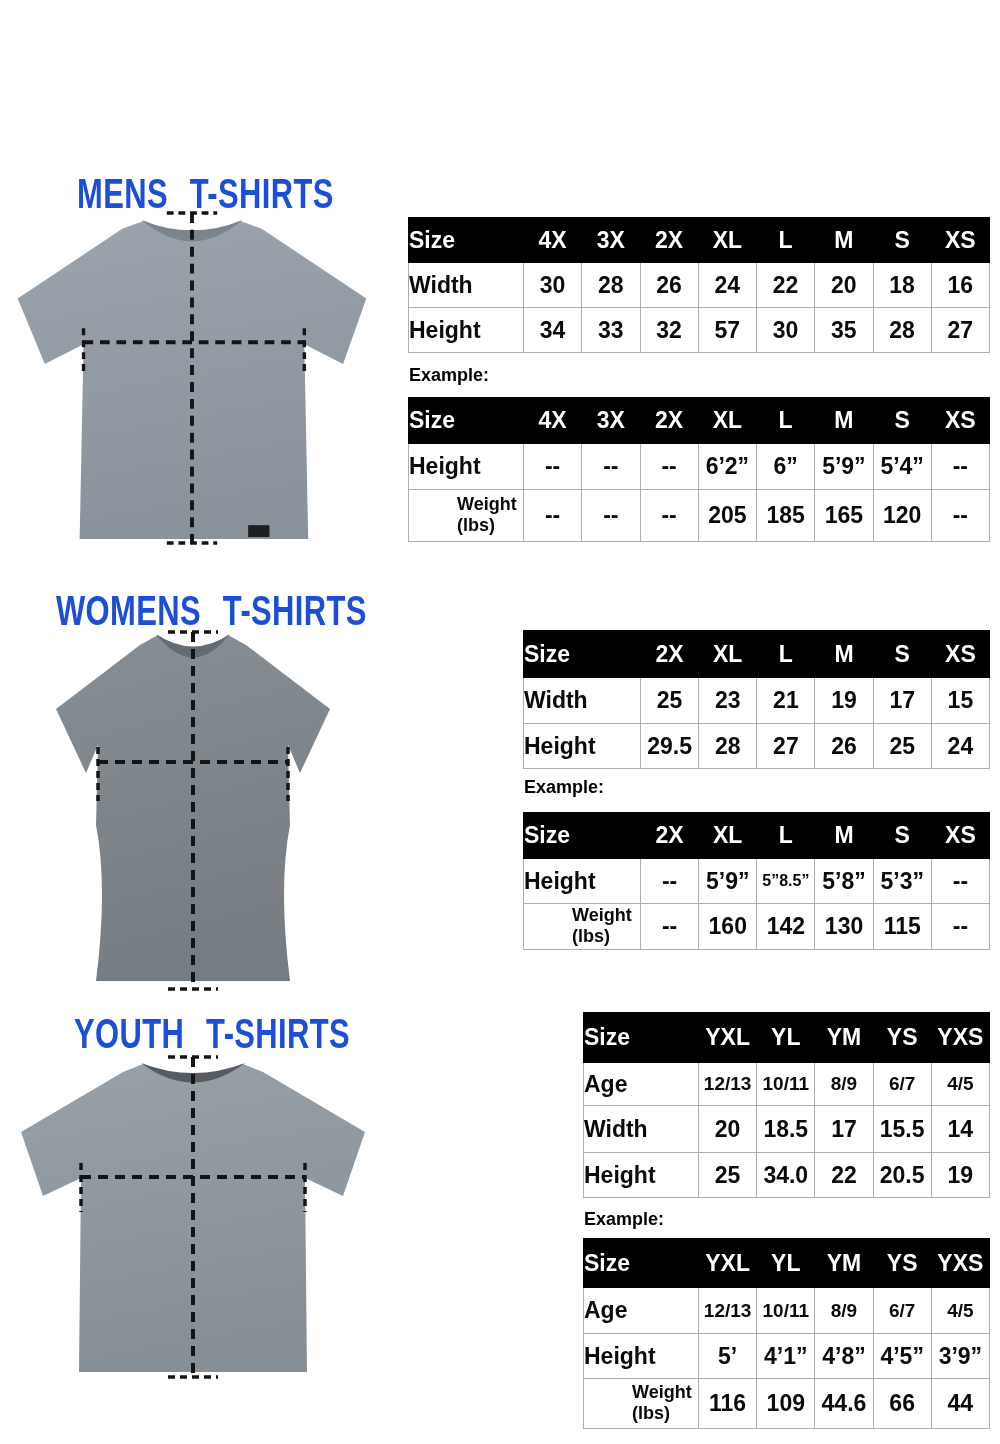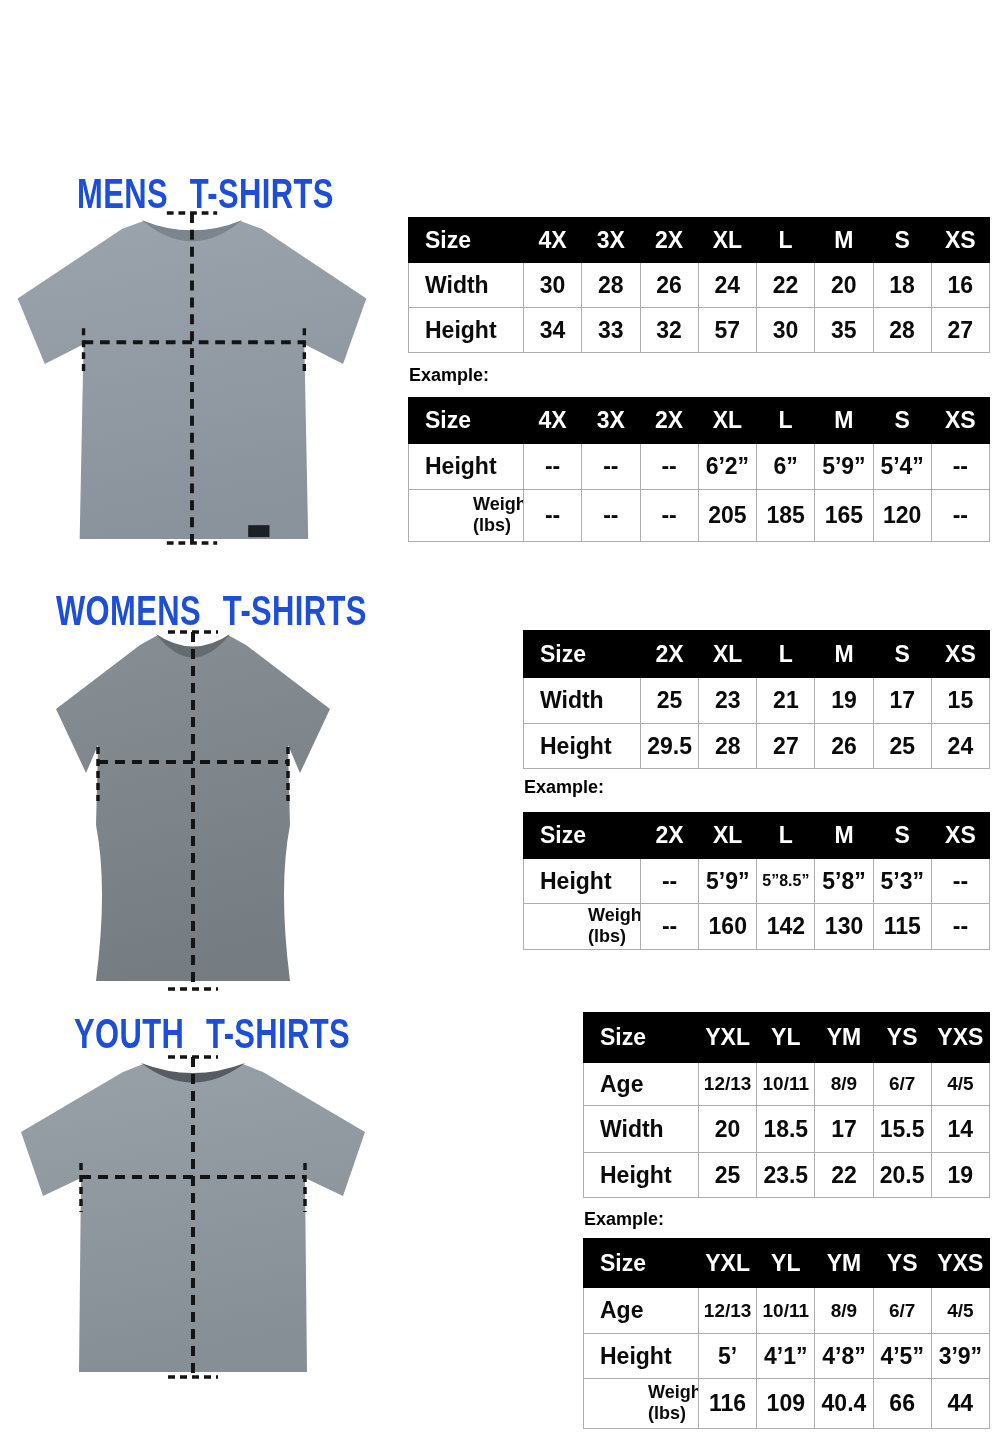--- a/index.html
+++ b/index.html
@@ -23,21 +23,21 @@
 
   
   .example-label { position:absolute; font-weight:bold; font-size:18px; color:#000; }
 
   
   table.tbl { position:absolute; border-collapse:collapse; table-layout:fixed;
               background:#fff; font-weight:bold; }
   .tbl th, .tbl td { border:1px solid #adadad; text-align:center; vertical-align:middle;
                      font-size:23px; color:#0a0a0a; overflow:hidden; }
   .tbl tr.hd th { background:#000; color:#fff; border-color:#000; }
-  .tbl .lab { text-align:left; padding-left:16px; }
+  .tbl .lab { text-align:left; }
   .tbl .sm  { font-size:16px; }
   .tbl .agev{ font-size:19px; }
   .lbl2 span{ display:inline-block; max-width:72px; font-size:18px; line-height:1.12; text-align:left;margin-left:48px; }
   col.w115 { width:115px; } col.w117 { width:117px; }
   tr.r43{height:43px} tr.r45{height:45px} tr.r46{height:46px}
   tr.r47{height:47px} tr.r49{height:49px} tr.r50{height:50px} tr.r52{height:52px}
 
   
   .shirt { position:absolute; }
 </style>
@@ -309,21 +309,21 @@
       <td class="lab">Width</td>
       <td>20</td>
       <td>18.5</td>
       <td>17</td>
       <td>15.5</td>
       <td>14</td>
     </tr>
     <tr class="r45">
       <td class="lab">Height</td>
       <td>25</td>
-      <td>23.5</td>
+      <td>34.0</td>
       <td>22</td>
       <td>20.5</td>
       <td>19</td>
     </tr>
   </tbody>
     </table>
 
   <div class="example-label" style="left:584px; top:1209px;">Example:</div>
 
   <table class="tbl" style="left:583px; top:1238px; width:407px;">
@@ -353,20 +353,20 @@
       <td>5’</td>
       <td>4’1”</td>
       <td>4’8”</td>
       <td>4’5”</td>
       <td>3’9”</td>
     </tr>
     <tr class="r50">
       <td class="lab lbl2"><span>Weight (lbs)</span></td>
       <td>116</td>
       <td>109</td>
-      <td>40.4</td>
+      <td>44.6</td>
       <td>66</td>
       <td>44</td>
     </tr>
   </tbody>
     </table>
 
 </div>
 
 </body></html>

